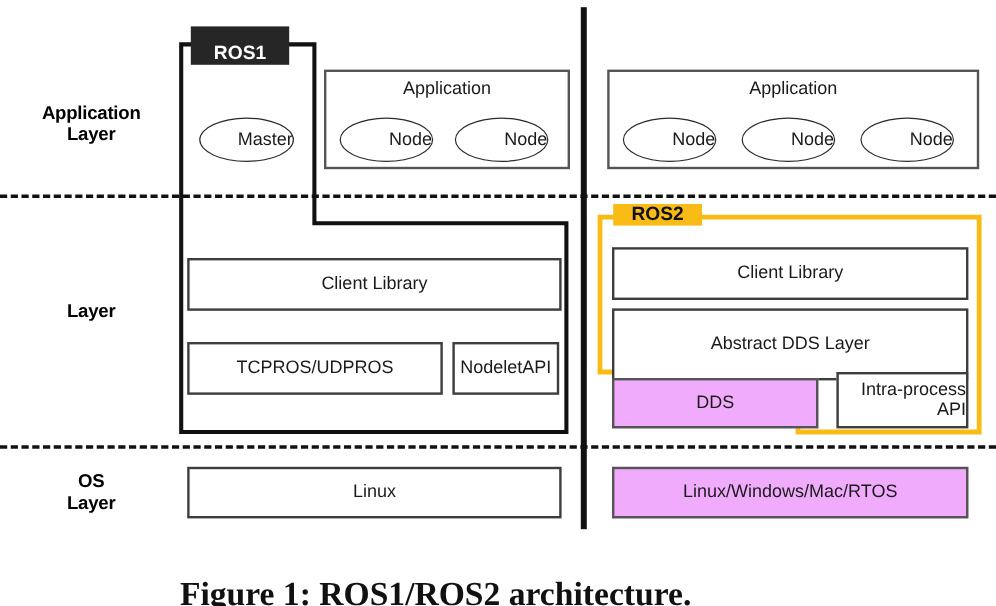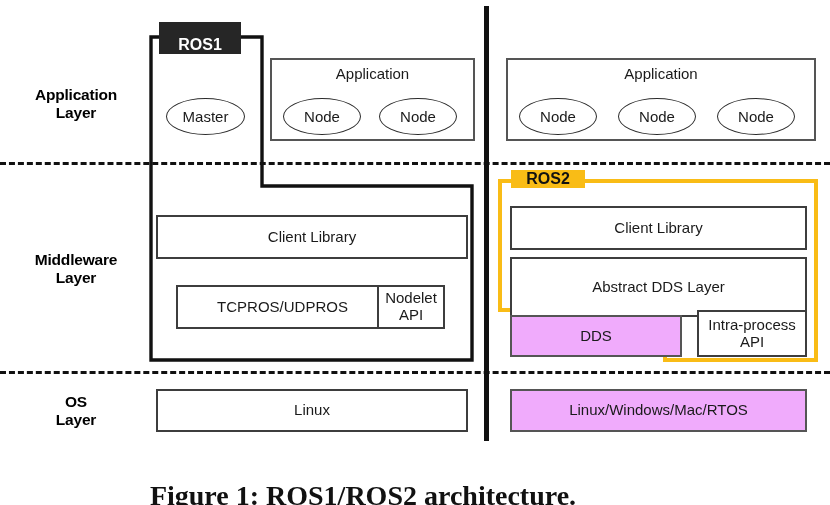--- a/index.html
+++ b/index.html
@@ -21,21 +21,21 @@
     text-align:center;font-size:15px;color:#1a1a1a;line-height:1.12;}
   .box.gray{background:#f0abfc;border-color:#555;}
   .box.group{border:2px solid #555;background:transparent;
     align-items:flex-start;justify-content:center;}
 
   .grp-title{position:absolute;top:6px;left:0;right:0;text-align:center;
     font-size:15px;color:#1a1a1a;}
 
   .ellipse{position:absolute;box-sizing:border-box;border:1.7px solid #2b2b2b;
     background:#fff;border-radius:50%;display:flex;align-items:center;
-    justify-content:center;font-size:15px;color:#1a1a1a;}
+    justify-content:flex-end;font-size:15px;color:#1a1a1a;}
 
   
   .badge{position:absolute;display:flex;align-items:flex-end;
     justify-content:center;font-weight:bold;font-size:16px;z-index:6;}
   .badge.dark{background:#262626;color:#ffffff;}
   .badge.amber{background:#f9bc16;color:#111111;}
 
   .caption{position:absolute;left:0;width:726px;text-align:center;
     font-family:"Liberation Serif",serif;font-weight:bold;font-size:28px;
     color:#111;margin-top:22px;}
@@ -51,21 +51,20 @@
   <div class="divider" style="left:484px;top:6px;width:5px;height:435px;"></div>
 
   <div class="dashed" style="left:0px;top:162px;width:830px;"></div>
   <div class="dashed" style="left:0px;top:371px;width:830px;"></div>
 
   <div class="layer-label" style="left:8px;top:86px;width:136px;">
     <div>Application</div>
     <div>Layer</div>
   </div>
   <div class="layer-label" style="left:8px;top:251px;width:136px;">
-    <div>Middleware</div>
     <div>Layer</div>
   </div>
   <div class="layer-label" style="left:8px;top:393px;width:136px;">
     <div>OS</div>
     <div>Layer</div>
   </div>
 
   <svg class="outline" viewBox="0 0 830 505">
 
     <path d="M 151,37 L 262,37 L 262,186 L 472,186 L 472,360 L 151,360 Z" fill="none" stroke="#111111" stroke-width="3.4" stroke-linejoin="miter"></path>
@@ -90,24 +89,24 @@
   <div class="ellipse" style="left:283px;top:98px;width:78px;height:37px;">
     <span>Node</span>
   </div>
   <div class="ellipse" style="left:379px;top:98px;width:78px;height:37px;">
     <span>Node</span>
   </div>
 
   <div class="box" style="left:156px;top:215px;width:312px;height:44px;">
     <span>Client Library</span>
   </div>
-  <div class="box" style="left:156px;top:285px;width:213px;height:44px;margin-left:20px;">
+  <div class="box" style="left:156px;top:285px;width:213px;height:44px;">
     <span>TCPROS/UDPROS</span>
   </div>
-  <div class="box" style="left:377px;top:285px;width:68px;height:44px;flex-direction:column;">
+  <div class="box" style="left:377px;top:285px;width:89px;height:44px;flex-direction:row;">
     <span>Nodelet</span>
     <span>API</span>
   </div>
 
   <div class="box" style="left:156px;top:389px;width:312px;height:43px;">
     <span>Linux</span>
   </div>
 
   <div class="box group" style="left:506px;top:58px;width:310px;height:83px;">
     <div class="grp-title">Application</div>
@@ -124,21 +123,21 @@
 
   <div class="box" style="left:510px;top:206px;width:297px;height:44px;">
     <span>Client Library</span>
   </div>
   <div class="box" style="left:510px;top:257px;width:297px;height:60px;">
     <span>Abstract DDS Layer</span>
   </div>
   <div class="box gray" style="left:510px;top:315px;width:172px;height:42px;">
     <span>DDS</span>
   </div>
-  <div class="box" style="left:697px;top:310px;width:110px;height:47px;flex-direction:column;">
+  <div class="box" style="left:697px;top:310px;width:110px;height:47px;flex-direction:column;align-items:flex-end;">
     <span>Intra-process</span>
     <span>API</span>
   </div>
 
   <div class="box gray" style="left:510px;top:389px;width:297px;height:43px;">
     <span>Linux/Windows/Mac/RTOS</span>
   </div>
 
   <div class="caption" style="top:458px;">Figure 1: ROS1/ROS2 architecture.</div>
 

